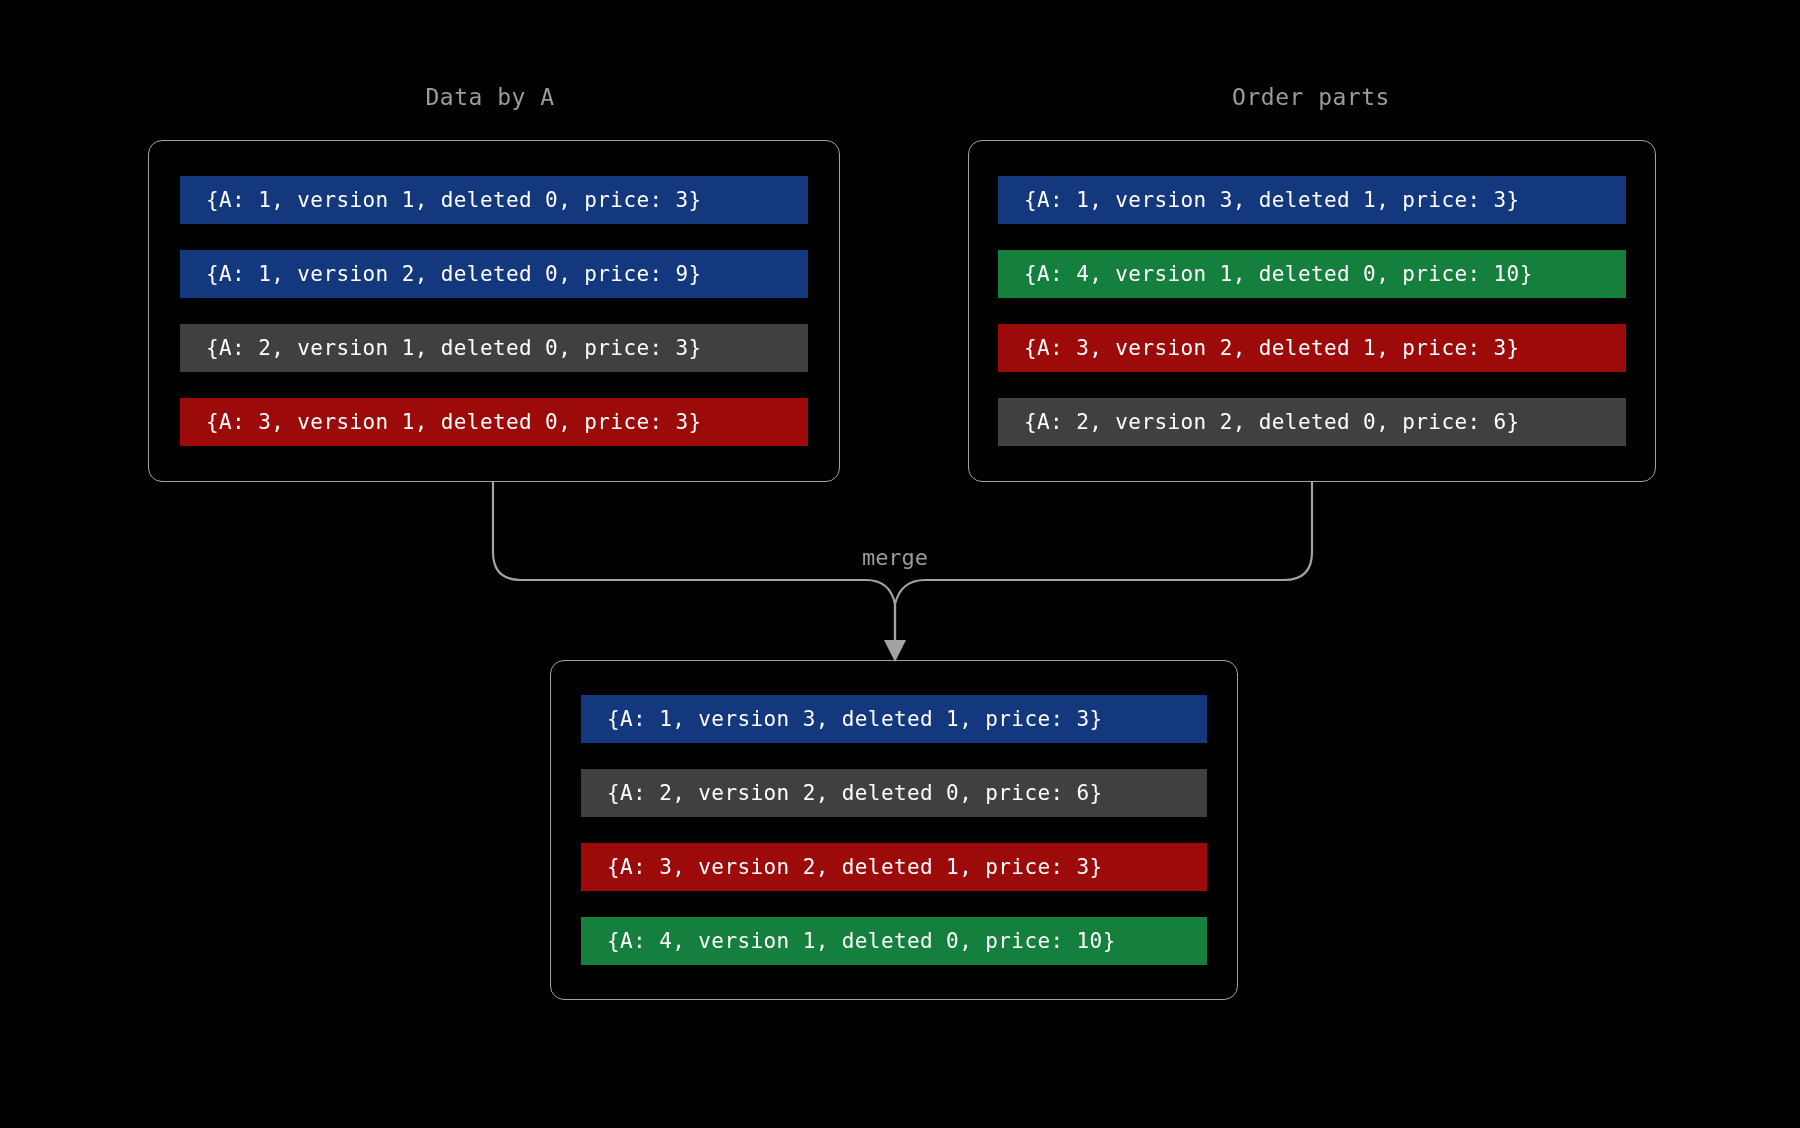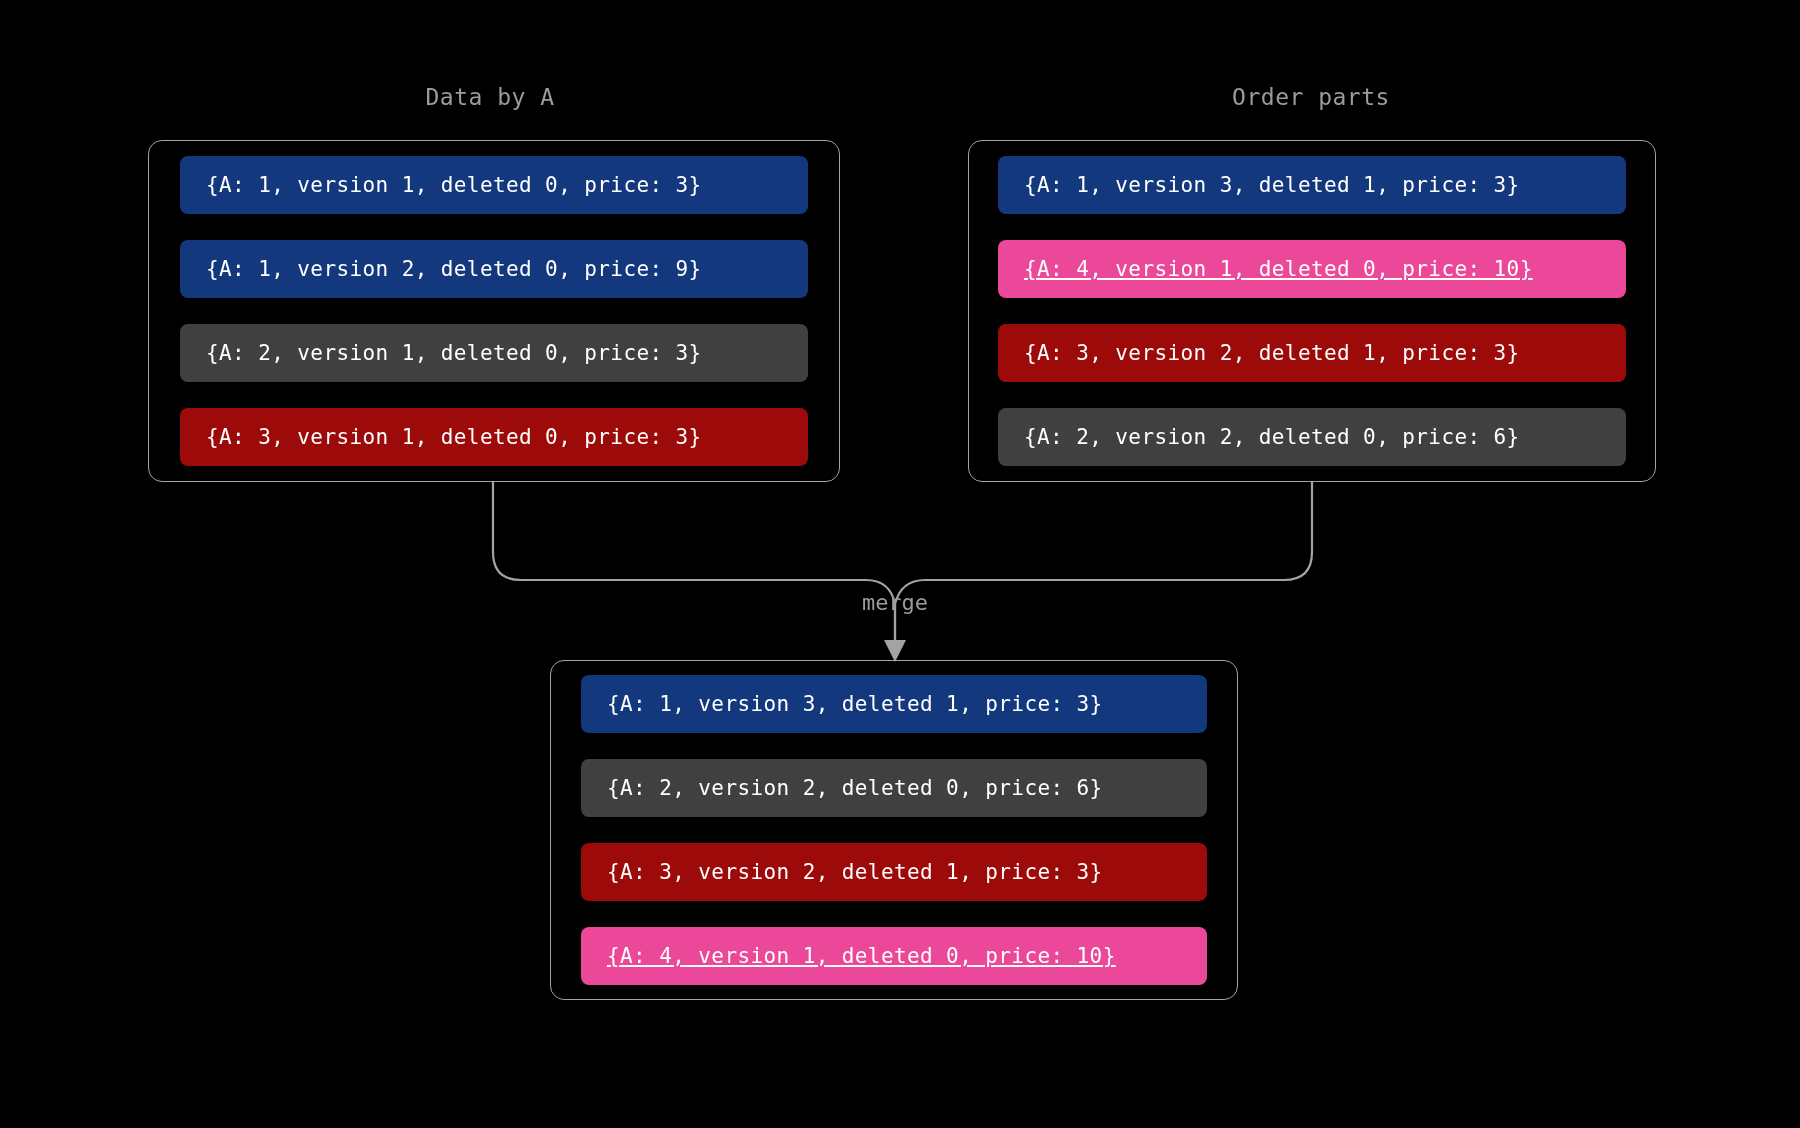--- a/index.html
+++ b/index.html
@@ -58,48 +58,47 @@
     display: flex;
     flex-direction: column;
     justify-content: center;
     align-items: center;
     gap: 26px;
   }
 
   
   .pill {
     box-sizing: border-box;
-    height: 58px;
-    border-radius: 8px;
+    height: 48px;
+    border-radius: 0;
     display: flex;
     align-items: center;
     color: #ffffff;
     font-size: 21px;
     letter-spacing: 0.4px;
     white-space: nowrap;
     padding-left: 26px;
   }
   .pill.c-blue   { background: #13387d; }
   .pill.c-green  { background: #404040; }
   .pill.c-red    { background: #9d0a0a; text-align: right; }
-  .pill.c-purple { background: #ec4899; text-decoration: underline; }
+  .pill.c-purple { background: #15803d; }
 
   
   #panel-order .pill  { width: 628px; }
   #panel-parts .pill  { width: 628px; }
   #panel-merged .pill { width: 626px; }
 
   
   #merge-label {
     position: absolute;
     color: #9b9b9b;
     font-size: 22px;
     white-space: nowrap;
     transform: translateX(-50%);
-    margin-top: 45px;
   }
 </style>
 </head>
 <body>
 
 <div id="stage">
 
   <svg id="connector-layer" viewBox="0 0 1800 1128" width="1800" height="1128">
 
     <path d="M 493 482 L 493 552 Q 493 580 521 580 L 866 580 Q 890 580 895 604 L 895 648" fill="none" stroke="#a3a3a3" stroke-width="2.2" stroke-linecap="round"></path>

